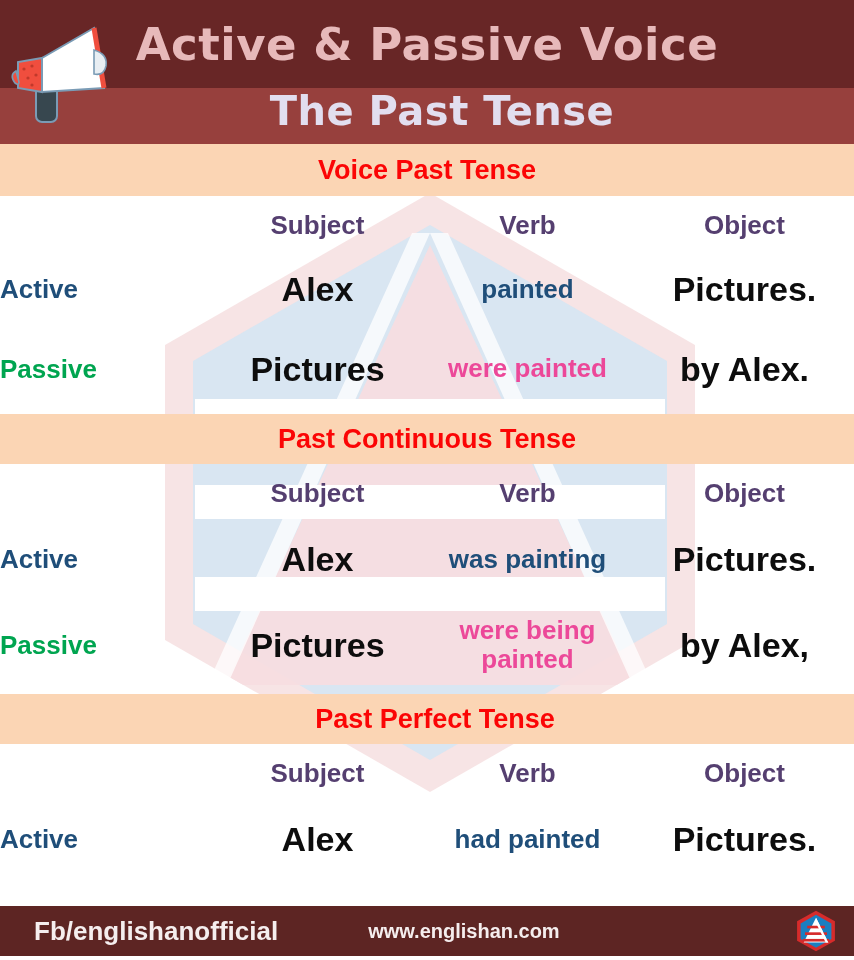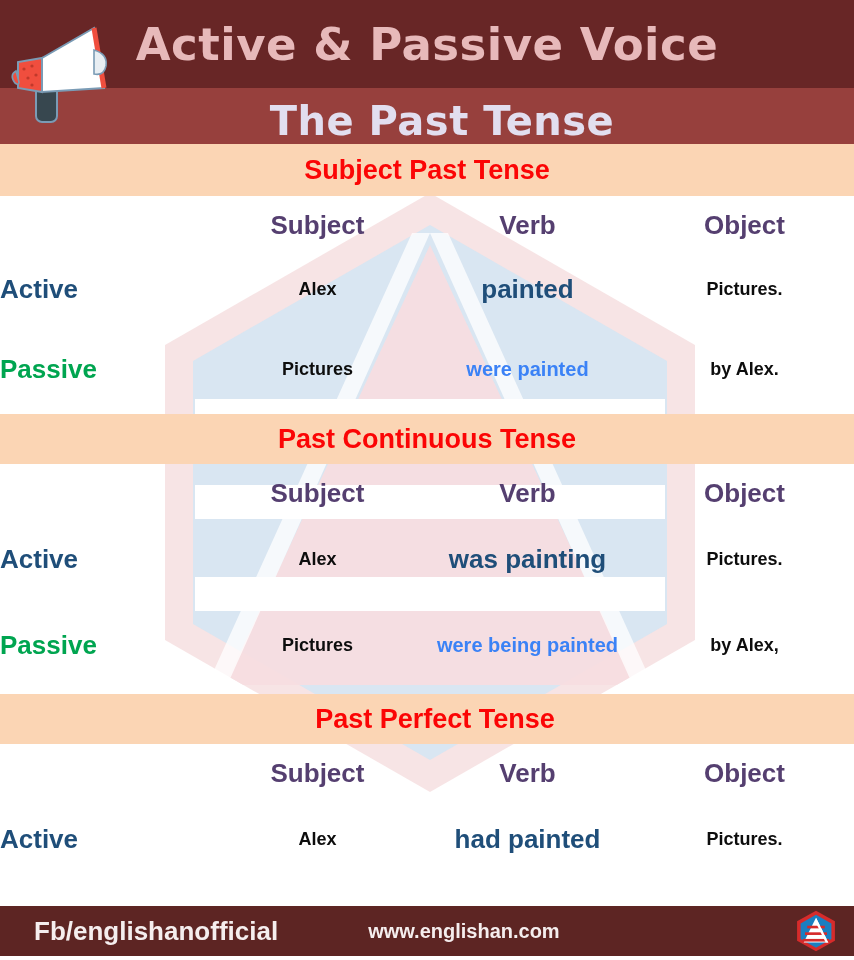--- a/index.html
+++ b/index.html
@@ -46,21 +46,21 @@
     font-family: "DejaVu Sans", sans-serif;
     z-index: 2;
   }
   .title-band-2 {
     position: absolute;
     left: 0; top: 88px;
     width: 100%;
     height: 56px;
     background: #97403d;
     display: flex;
-    align-items: flex-end;
+    align-items: flex-start;
     justify-content: center;
     z-index: 1;
   }
   .title-line-2 {
     color: #e2deef;
     font-size: 40px;
     font-weight: bold;
     letter-spacing: 0.5px;
     font-family: "DejaVu Sans", sans-serif;
     margin-left: 30px;
@@ -140,31 +140,31 @@
     font-size: 26px;
     font-weight: bold;
   }
   .lbl-passive {
     color: #00a550;
     font-size: 26px;
     font-weight: bold;
   }
   .txt-black {
     color: #0d0d0d;
-    font-size: 18px;
+    font-size: 34px;
     font-weight: bold;
   }
   .txt-blue {
     color: #1f4e79;
     font-size: 26px;
     font-weight: bold;
   }
   .txt-green {
-    color: #3b82f6;
-    font-size: 20px;
+    color: #ec4899;
+    font-size: 26px;
     font-weight: bold;
     line-height: 1.12;
   }
 
   
   .sec2 .r-active  { height: 74px; }
   .sec2 .r-passive { height: 98px; }
 
   .sec3 .r-active  { height: 74px; }
   .sec3 .r-passive { height: 96px; }
@@ -253,21 +253,21 @@
 
       <polygon points="295,60 90,500 60,500 60,60" fill="#ffffff" opacity="0.0"></polygon>
     </g>
 
     <polygon points="295,48 313,48 520,505 500,505" fill="#ffffff" opacity="0.75"></polygon>
     <polygon points="295,48 277,48 70,505 90,505" fill="#ffffff" opacity="0.75"></polygon>
   </svg>
 
   <div class="content">
 
-    <div class="section-band band-h1">Subject Past Tense</div>
+    <div class="section-band band-h1">Voice Past Tense</div>
 
     <div class="tense-block sec1">
       <div class="row head-row">
         <div class="cell col-label"></div>
         <div class="cell col-subject">Subject</div>
         <div class="cell col-verb">Verb</div>
         <div class="cell col-object">Object</div>
       </div>
 
       <div class="row data-row r-active">

